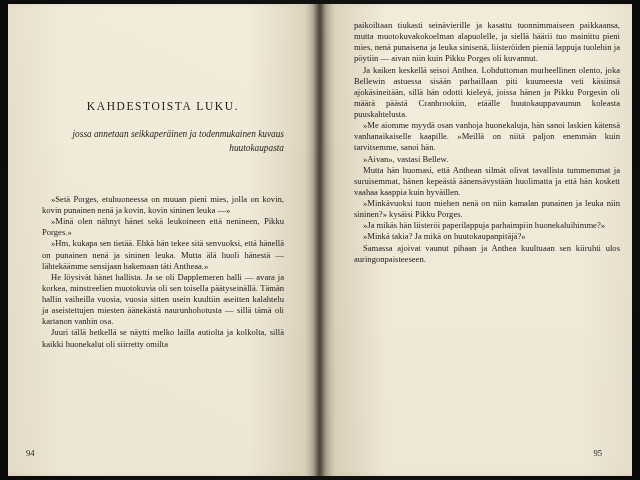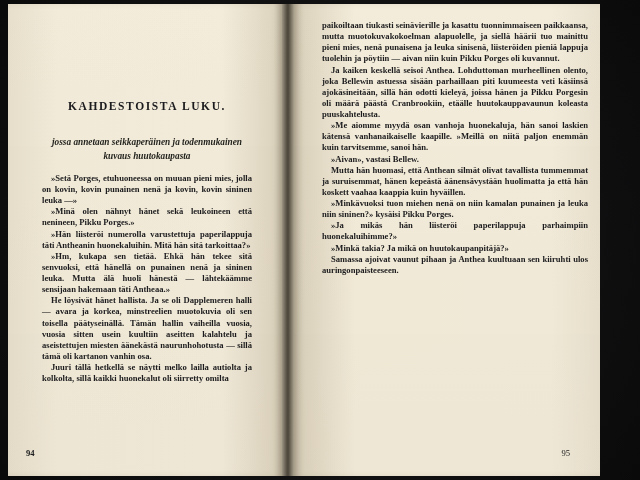--- a/index.html
+++ b/index.html
@@ -29,25 +29,24 @@
     width: 624px;
     height: 472px;
     display: flex;
   }
   .leaf {
     position: relative;
     background: #efe7d5;
     overflow: hidden;
   }
   .leaf.left {
-    width: 274px;
+    width: 306px;
     height: 472px;
     background: linear-gradient(to right, #e7dfcc 0%, #f2ebd9 18%, #f3ecdb 78%, #ded5c0 97%, #c9c0ab 100%);
     box-shadow: inset -6px 0 10px -6px rgba(90,78,56,0.55);
-    font-weight: bold;
   }
   .gutter {
     width: 12px;
     height: 472px;
     background: linear-gradient(to right, #9d9584 0%, #5d574a 35%, #4a4439 50%, #6b6455 68%, #a89f8c 100%);
   }
   .leaf.right {
     width: 306px;
     height: 472px;
     background: linear-gradient(to left, #e9e1ce 0%, #f3ecdb 16%, #f3ecda 80%, #ddd4bf 97%, #cac1ac 100%);
@@ -59,52 +58,51 @@
     bottom: 0;
     color: #17171a;
   }
   .textcol.left {
     left: 34px;
     right: 30px;
   }
   .textcol.right {
     left: 28px;
     right: 12px;
-    font-weight: bold;
   }
   .chapter-head {
     text-align: center;
     font-size: 11.5px;
     letter-spacing: 1.6px;
     margin-top: 96px;
     color: #1b1b1d;
   }
   .chapter-sub {
-    text-align: center;
+    text-align: right;
     font-style: italic;
     font-size: 9.3px;
     line-height: 1.5;
-    margin-top: 24px;
+    margin-top: 16px;
     color: #24241f;
   }
   .body-text {
     font-size: 8.6px;
     line-height: 1.295;
     text-align: justify;
     color: #1c1c1e;
   }
   .body-text p {
     margin: 0;
     text-indent: 9px;
   }
   .body-text p.noindent {
     text-indent: 0;
   }
   .left .body-text {
-    margin-top: 9px;
+    margin-top: 38px;
   }
   .right .body-text {
     margin-top: 16px;
   }
   .folio {
     position: absolute;
     bottom: 18px;
     font-size: 8.6px;
     color: #202022;
   }
@@ -145,21 +143,20 @@
 
   <div class="book">
 
     <div class="leaf left">
       <div class="textcol left">
         <div class="chapter-head">KAHDESTOISTA LUKU.</div>
         <div class="chapter-sub">jossa annetaan seikkaperäinen ja todenmukainen kuvaus huutokaupasta</div>
         <div class="body-text">
           <p>»Setä Porges, etuhuoneessa on muuan pieni mies, jolla on kovin, kovin punainen nenä ja kovin, kovin sininen leuka —»</p>
           <p>»Minä olen nähnyt hänet sekä leukoineen että nenineen, Pikku Porges.»</p>
-          <p>»Hän liisteröi numerolla varustettuja paperilappuja täti Antheanin huonekaluihin. Mitä hän sitä tarkoittaa?»</p>
           <p>»Hm, kukapa sen tietää. Ehkä hän tekee sitä senvuoksi, että hänellä on punainen nenä ja sininen leuka. Mutta älä huoli hänestä — lähtekäämme sensijaan hakemaan täti Antheaa.»</p>
           <p>He löysivät hänet hallista. Ja se oli Dapplemeren halli — avara ja korkea, minstreelien muotokuvia oli sen toisella päätyseinällä. Tämän hallin vaiheilla vuosia, vuosia sitten usein kuultiin aseitten kalahtelu ja aseistettujen miesten äänekästä naurunhohotusta — sillä tämä oli kartanon vanhin osa.</p>
           <p>Juuri tällä hetkellä se näytti melko lailla autiolta ja kolkolta, sillä kaikki huonekalut oli siirretty omilta</p>
         </div>
       </div>
       <div class="folio l">94</div>
       <div class="grain"></div>
     </div>
 
     <div class="gutter"></div>

